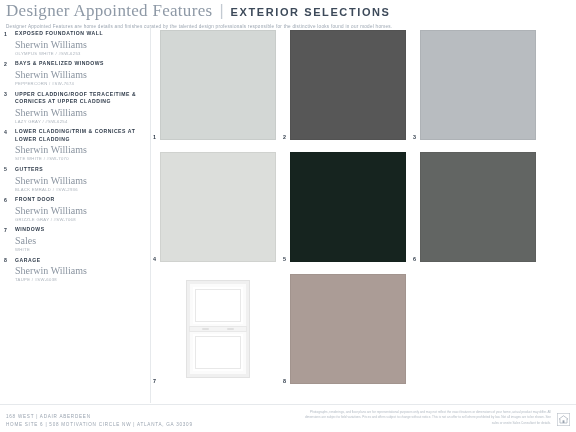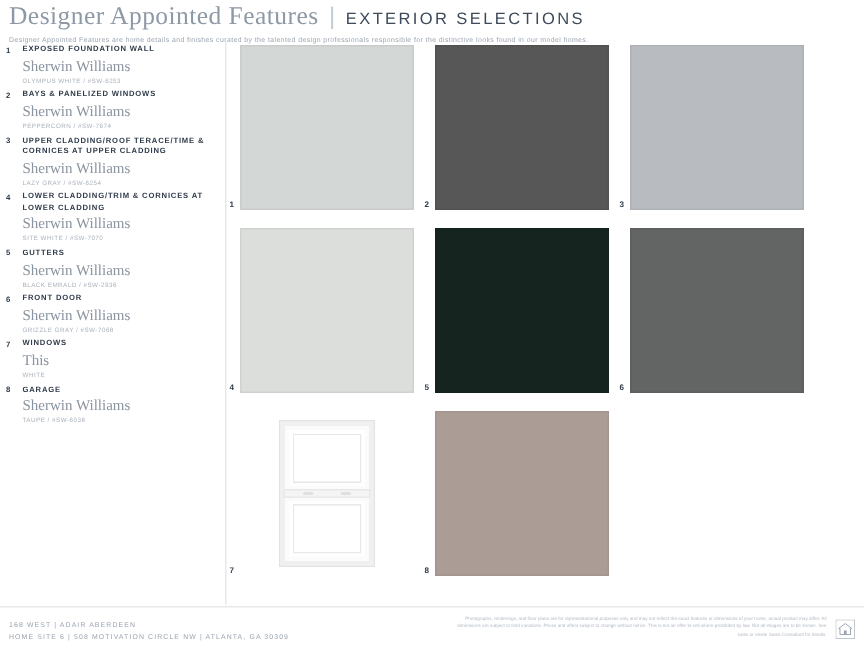--- a/index.html
+++ b/index.html
@@ -14,21 +14,21 @@
   
   .header { position:absolute; left:0; top:0; width:576px; padding:1px 6px 0 6px; }
   .title-row { display:flex; align-items:baseline; white-space:nowrap; }
   .title-main {
     font-family:"Liberation Serif", serif;
     font-size:17px; color:#8e99a6; font-weight:400;
     letter-spacing:0.3px;
   }
   .title-sep { color:#c3cad2; font-size:16px; margin:0 7px; font-weight:300; }
   .title-sub {
-    font-size:11px; color:#3d4a5a; font-weight:400;
+    font-size:11px; color:#3d4a5a; font-weight:700;
     letter-spacing:1.6px;
   }
   .header-desc {
     margin-top:3px; font-size:4.6px; color:#9aa4b0;
     letter-spacing:0.28px; white-space:nowrap;
   }
 
   
   .sidebar { position:absolute; left:4px; top:30px; width:142px; }
   .feat { display:flex; margin-bottom:3.5px; }
@@ -179,21 +179,21 @@
       <div class="feat-body">
         <div class="feat-name">FRONT DOOR</div>
         <div class="feat-brand">Sherwin Williams</div>
         <div class="feat-color">GRIZZLE GRAY / #SW-7068</div>
       </div>
     </div>
     <div class="feat">
       <div class="feat-num">7</div>
       <div class="feat-body">
         <div class="feat-name">WINDOWS</div>
-        <div class="feat-brand">This</div>
+        <div class="feat-brand">Sales</div>
         <div class="feat-color">WHITE</div>
       </div>
     </div>
     <div class="feat">
       <div class="feat-num">8</div>
       <div class="feat-body">
         <div class="feat-name">GARAGE</div>
         <div class="feat-brand">Sherwin Williams</div>
         <div class="feat-color">TAUPE / #SW-6038</div>
       </div>

